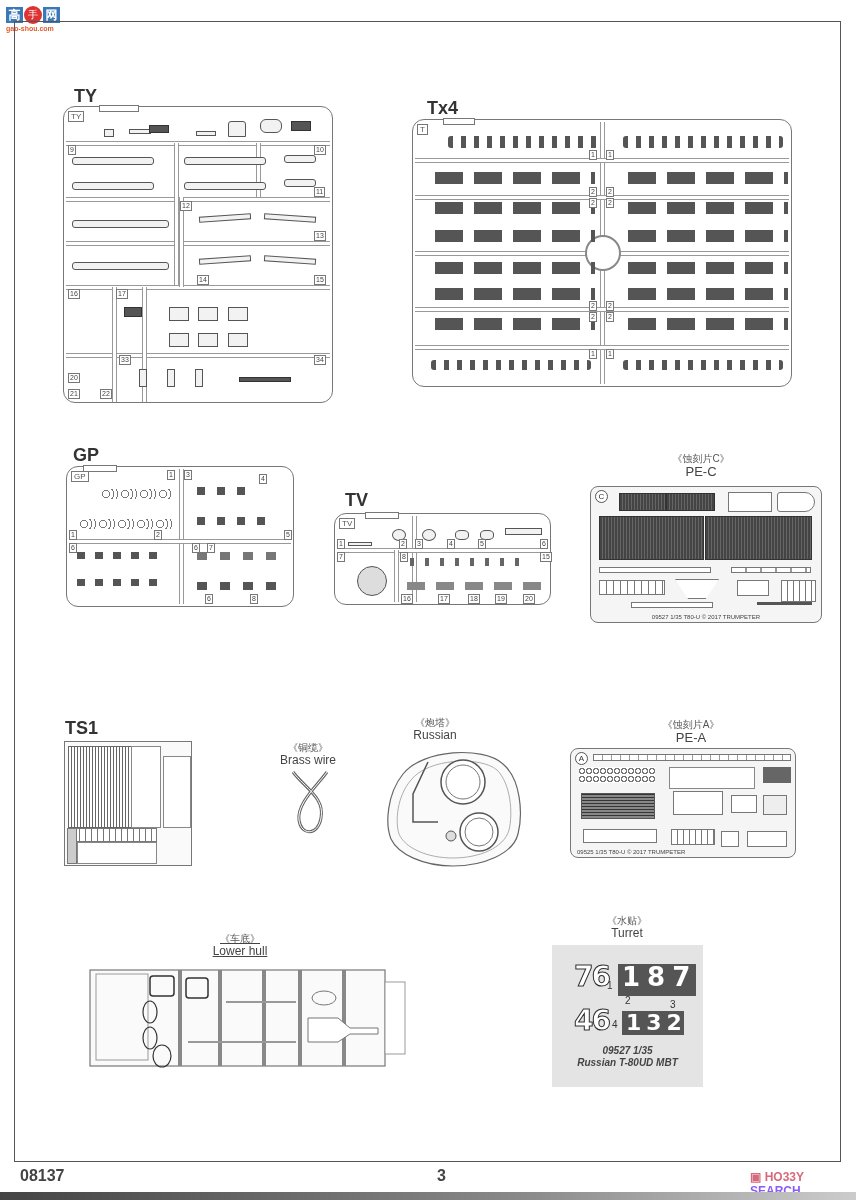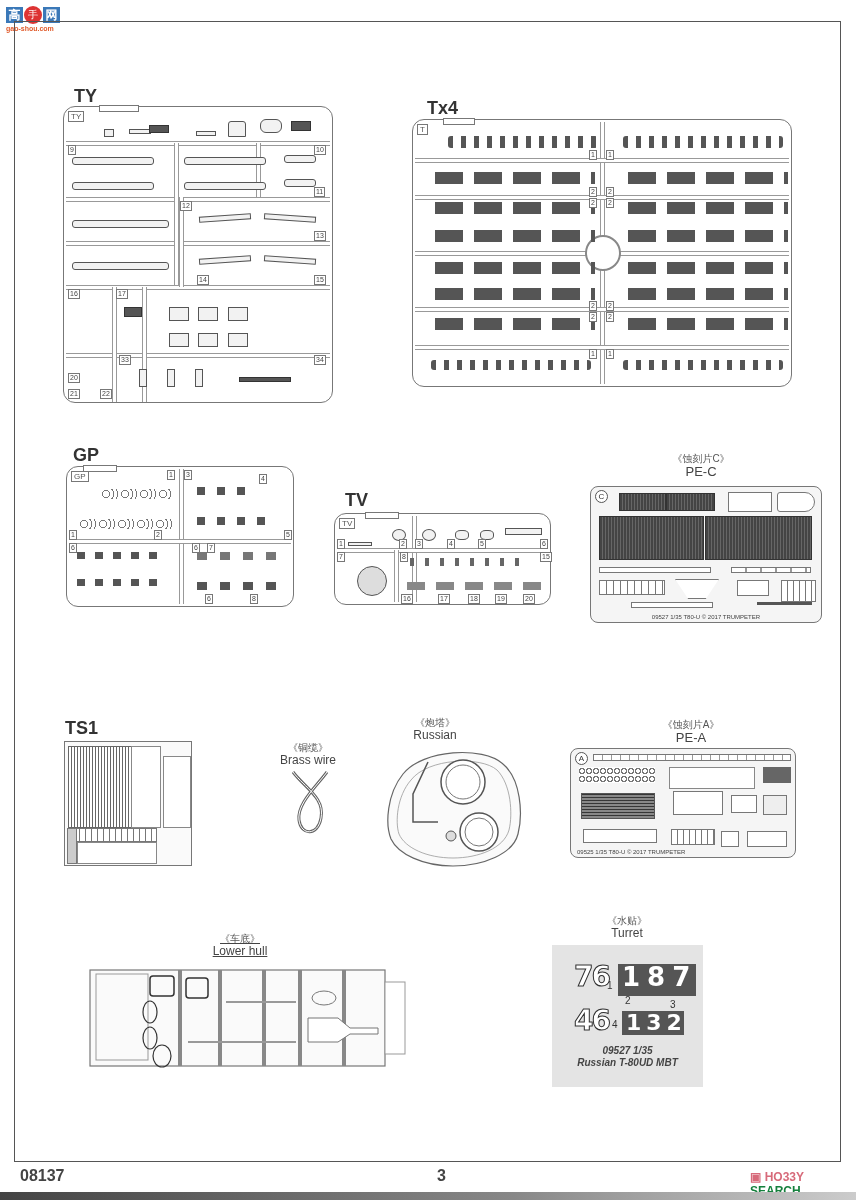--- a/index.html
+++ b/index.html
@@ -27,21 +27,21 @@
   .pe .circ{position:absolute;left:4px;top:3px;width:11px;height:11px;border:1px solid #555;border-radius:50%;font-size:8px;line-height:11px;text-align:center;background:#fff;}
   .decal{position:absolute;left:552px;top:945px;width:151px;height:142px;background:#e4e4e4;}
   .decal .big{position:absolute;font-weight:bold;font-family:"DejaVu Sans",sans-serif;}
   .decal .box{position:absolute;background:#555;color:#fff;font-weight:bold;font-size:26px;letter-spacing:7px;line-height:26px;padding-left:4px;font-family:"DejaVu Sans",sans-serif;}
   .decal .outline{color:#fff;-webkit-text-stroke:1px #333;text-shadow:0 0 0 #333;font-size:28px;line-height:28px;letter-spacing:-2px;}
   .decal .small{position:absolute;font-size:10px;color:#333;}
   .decal .title{position:absolute;left:0;right:0;text-align:center;font-style:italic;font-weight:bold;font-size:10px;color:#444;line-height:12px;}
   .footer-num{position:absolute;left:20px;top:1167px;font-weight:bold;font-size:16px;color:#444;}
   .page-num{position:absolute;left:437px;top:1167px;font-weight:bold;font-size:16px;color:#444;}
   .hs{position:absolute;left:750px;top:1170px;font-size:12px;font-weight:bold;color:#d76a7a;letter-spacing:0;}
-  .hs .s2{color:#15803d;}
+  .hs .s2{color:#8b5cf6;}
   .bottom-bar{position:absolute;left:0;top:1192px;width:856px;height:8px;background:linear-gradient(90deg,#444,#888 60%,#ccc);}
   .assembly{position:absolute;border:1.2px solid #777;background:#fafafa;box-sizing:border-box;}
 </style>
 </head>
 <body>
 
 <div class="watermark">
   <div class="wm-row">
     <div class="wm-char">高</div>
     <div class="wm-badge">手</div>

